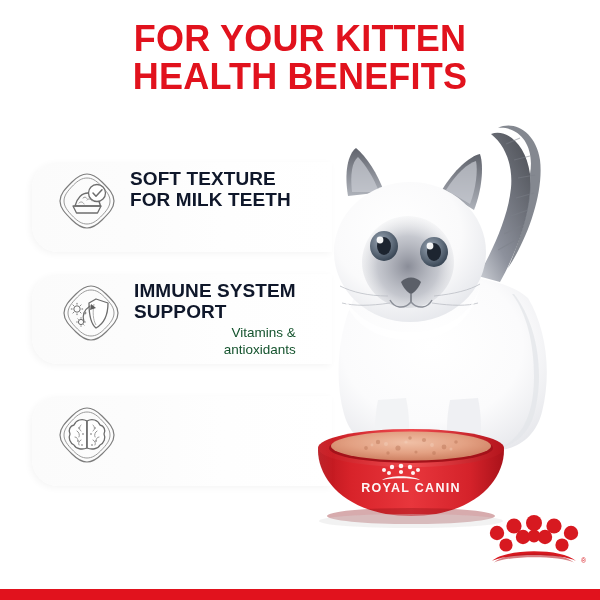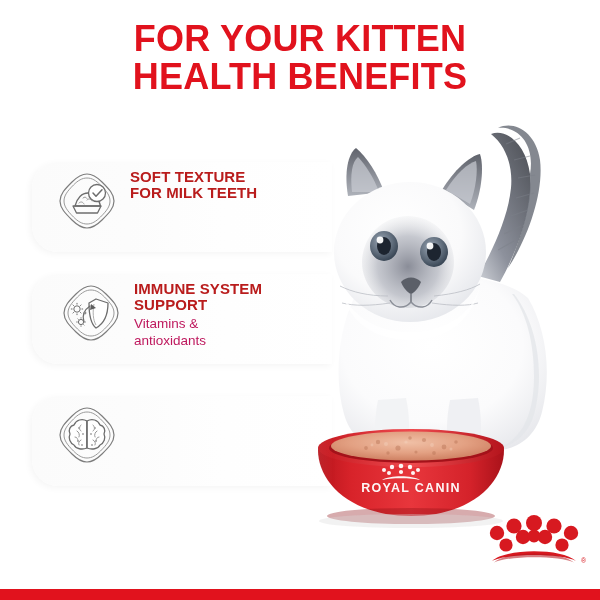--- a/index.html
+++ b/index.html
@@ -97,34 +97,35 @@
   }
   .icon-wrap svg { display: block; width: 62px; height: 62px; }
 
   .benefit-text {
     position: relative;
     z-index: 1;
     margin-left: 12px;
     margin-top: 9px;
   }
   .benefit-heading {
-    color: #b91c1c;
-    font-size: 15px;
+    color: #0f172a;
+    font-size: 19px;
     font-weight: 700;
     line-height: 1.08;
     letter-spacing: 0.1px;
     white-space: pre-line;
   }
   .benefit-sub {
-    color: #be185d;
+    color: #14532d;
     font-size: 13.5px;
     font-weight: 400;
     line-height: 1.22;
     margin-top: 3px;
     white-space: pre-line;
+    text-align: right;
   }
 
   
   .bowl-layer {
     position: absolute;
     left: 306px;
     top: 420px;
     width: 210px;
     height: 112px;
     z-index: 4;

